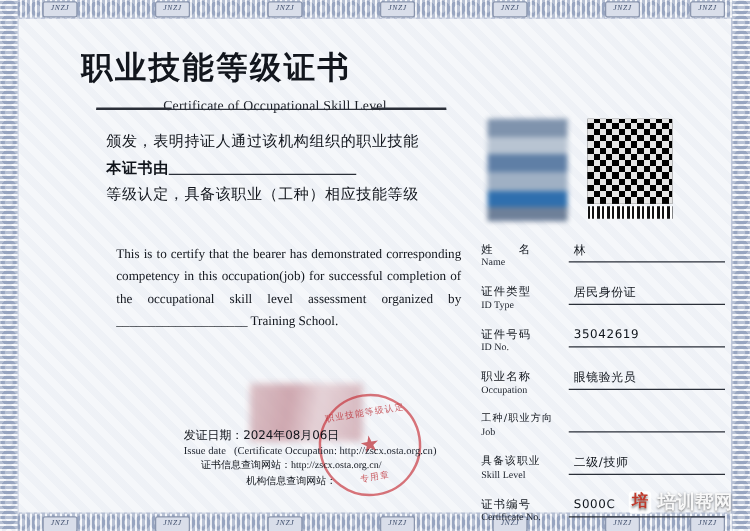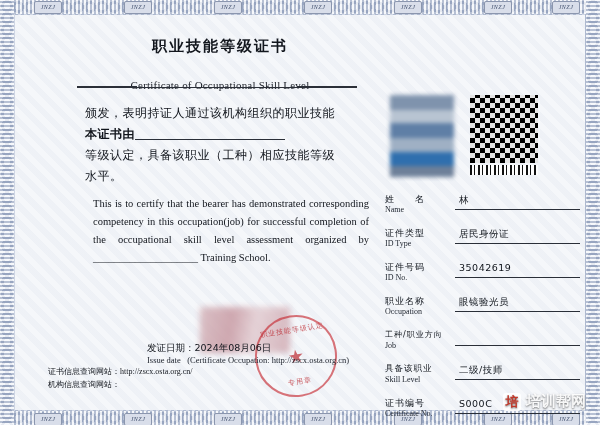--- a/index.html
+++ b/index.html
@@ -49,23 +49,23 @@
     position:absolute;left:15px;top:15px;width:570px;height:395px;
     background:#f5f7fa;
   }
   .watermark{
     position:absolute;left:0;top:0;right:0;bottom:0;
     background:
       repeating-linear-gradient(45deg,rgba(120,140,180,.05) 0 6px,rgba(255,255,255,0) 6px 12px);
     pointer-events:none;
   }
   .title-zh{
-    position:absolute;left:50px;top:22px;width:310px;text-align:center;
+    position:absolute;left:50px;top:22px;width:310px;text-align:left;
     font-family:Liberation Serif, serif;
-    font-size:15px;font-weight:700;color:#12161d;letter-spacing:2px;
+    font-size:25px;font-weight:700;color:#12161d;letter-spacing:2px;
   }
   .title-en{
     position:absolute;left:50px;top:64px;width:310px;text-align:center;
     font-family:"Liberation Serif",serif;
     font-size:11px;color:#1b1f27;letter-spacing:.2px;
   }
   .rule{
     position:absolute;left:62px;top:72px;width:280px;height:1px;background:#2b2f38;
   }
   .rule.short{left:62px;width:60px;height:2px;top:71px;}
@@ -86,23 +86,23 @@
     font-size:10.5px;line-height:18px;color:#12161d;text-align:justify;margin-left:16px;
   }
 
   .issue-block{
     position:absolute;left:120px;top:327px;width:230px;
     font-family:"DejaVu Sans","Liberation Sans",sans-serif;
     font-size:9.5px;color:#10141b;margin-left:12px;
   }
   .issue-en{font-family:"Liberation Serif",serif;font-size:8.5px;color:#1c212b;}
   .footer-note{
-    position:absolute;left:33px;top:350px;width:330px;
-    font-family:"DejaVu Sans","Liberation Sans",sans-serif;
-    font-size:8px;line-height:13px;color:#11151c;
+    position:absolute;left:53px;top:350px;width:330px;
+    font-family:"DejaVu Sans","Liberation Sans",sans-serif;
+    font-size:8px;line-height:13px;color:#11151c;text-align:center;
   }
   .footer-url{font-family:"Liberation Serif",serif;}
 
   
   .seal{
     position:absolute;left:240px;top:300px;width:78px;height:78px;border-radius:50%;
     border:2px solid rgba(198,40,48,.75);
     color:rgba(185,32,40,.85);
     font-family:"DejaVu Sans","Liberation Sans",sans-serif;
     font-size:7px;text-align:center;
@@ -212,21 +212,20 @@
     <div class="title-zh">职业技能等级证书</div>
     <div class="title-en">Certificate of Occupational Skill Level</div>
     <div class="rule"></div>
     <div class="rule short"></div>
     <div class="rule short2"></div>
 
     <div class="body-zh">
       <div>颁发，表明持证人通过该机构组织的职业技能</div>
       <div><span class="lead">本证书由</span><span class="blank-line" style="width:150px"></span></div>
       <div>等级认定，具备该职业（工种）相应技能等级</div>
-      <div>水平。</div>
     </div>
 
     <div class="body-en">This is to certify that the bearer has demonstrated corresponding competency in this occupation(job) for successful completion of the occupational skill level assessment organized by ____________________ Training School.</div>
 
     <div class="sig-blur"></div>
     <div class="seal">
       <div class="arc">职业技能等级认定</div>
       <div class="star">★</div>
       <div class="bot">专用章</div>
     </div>

